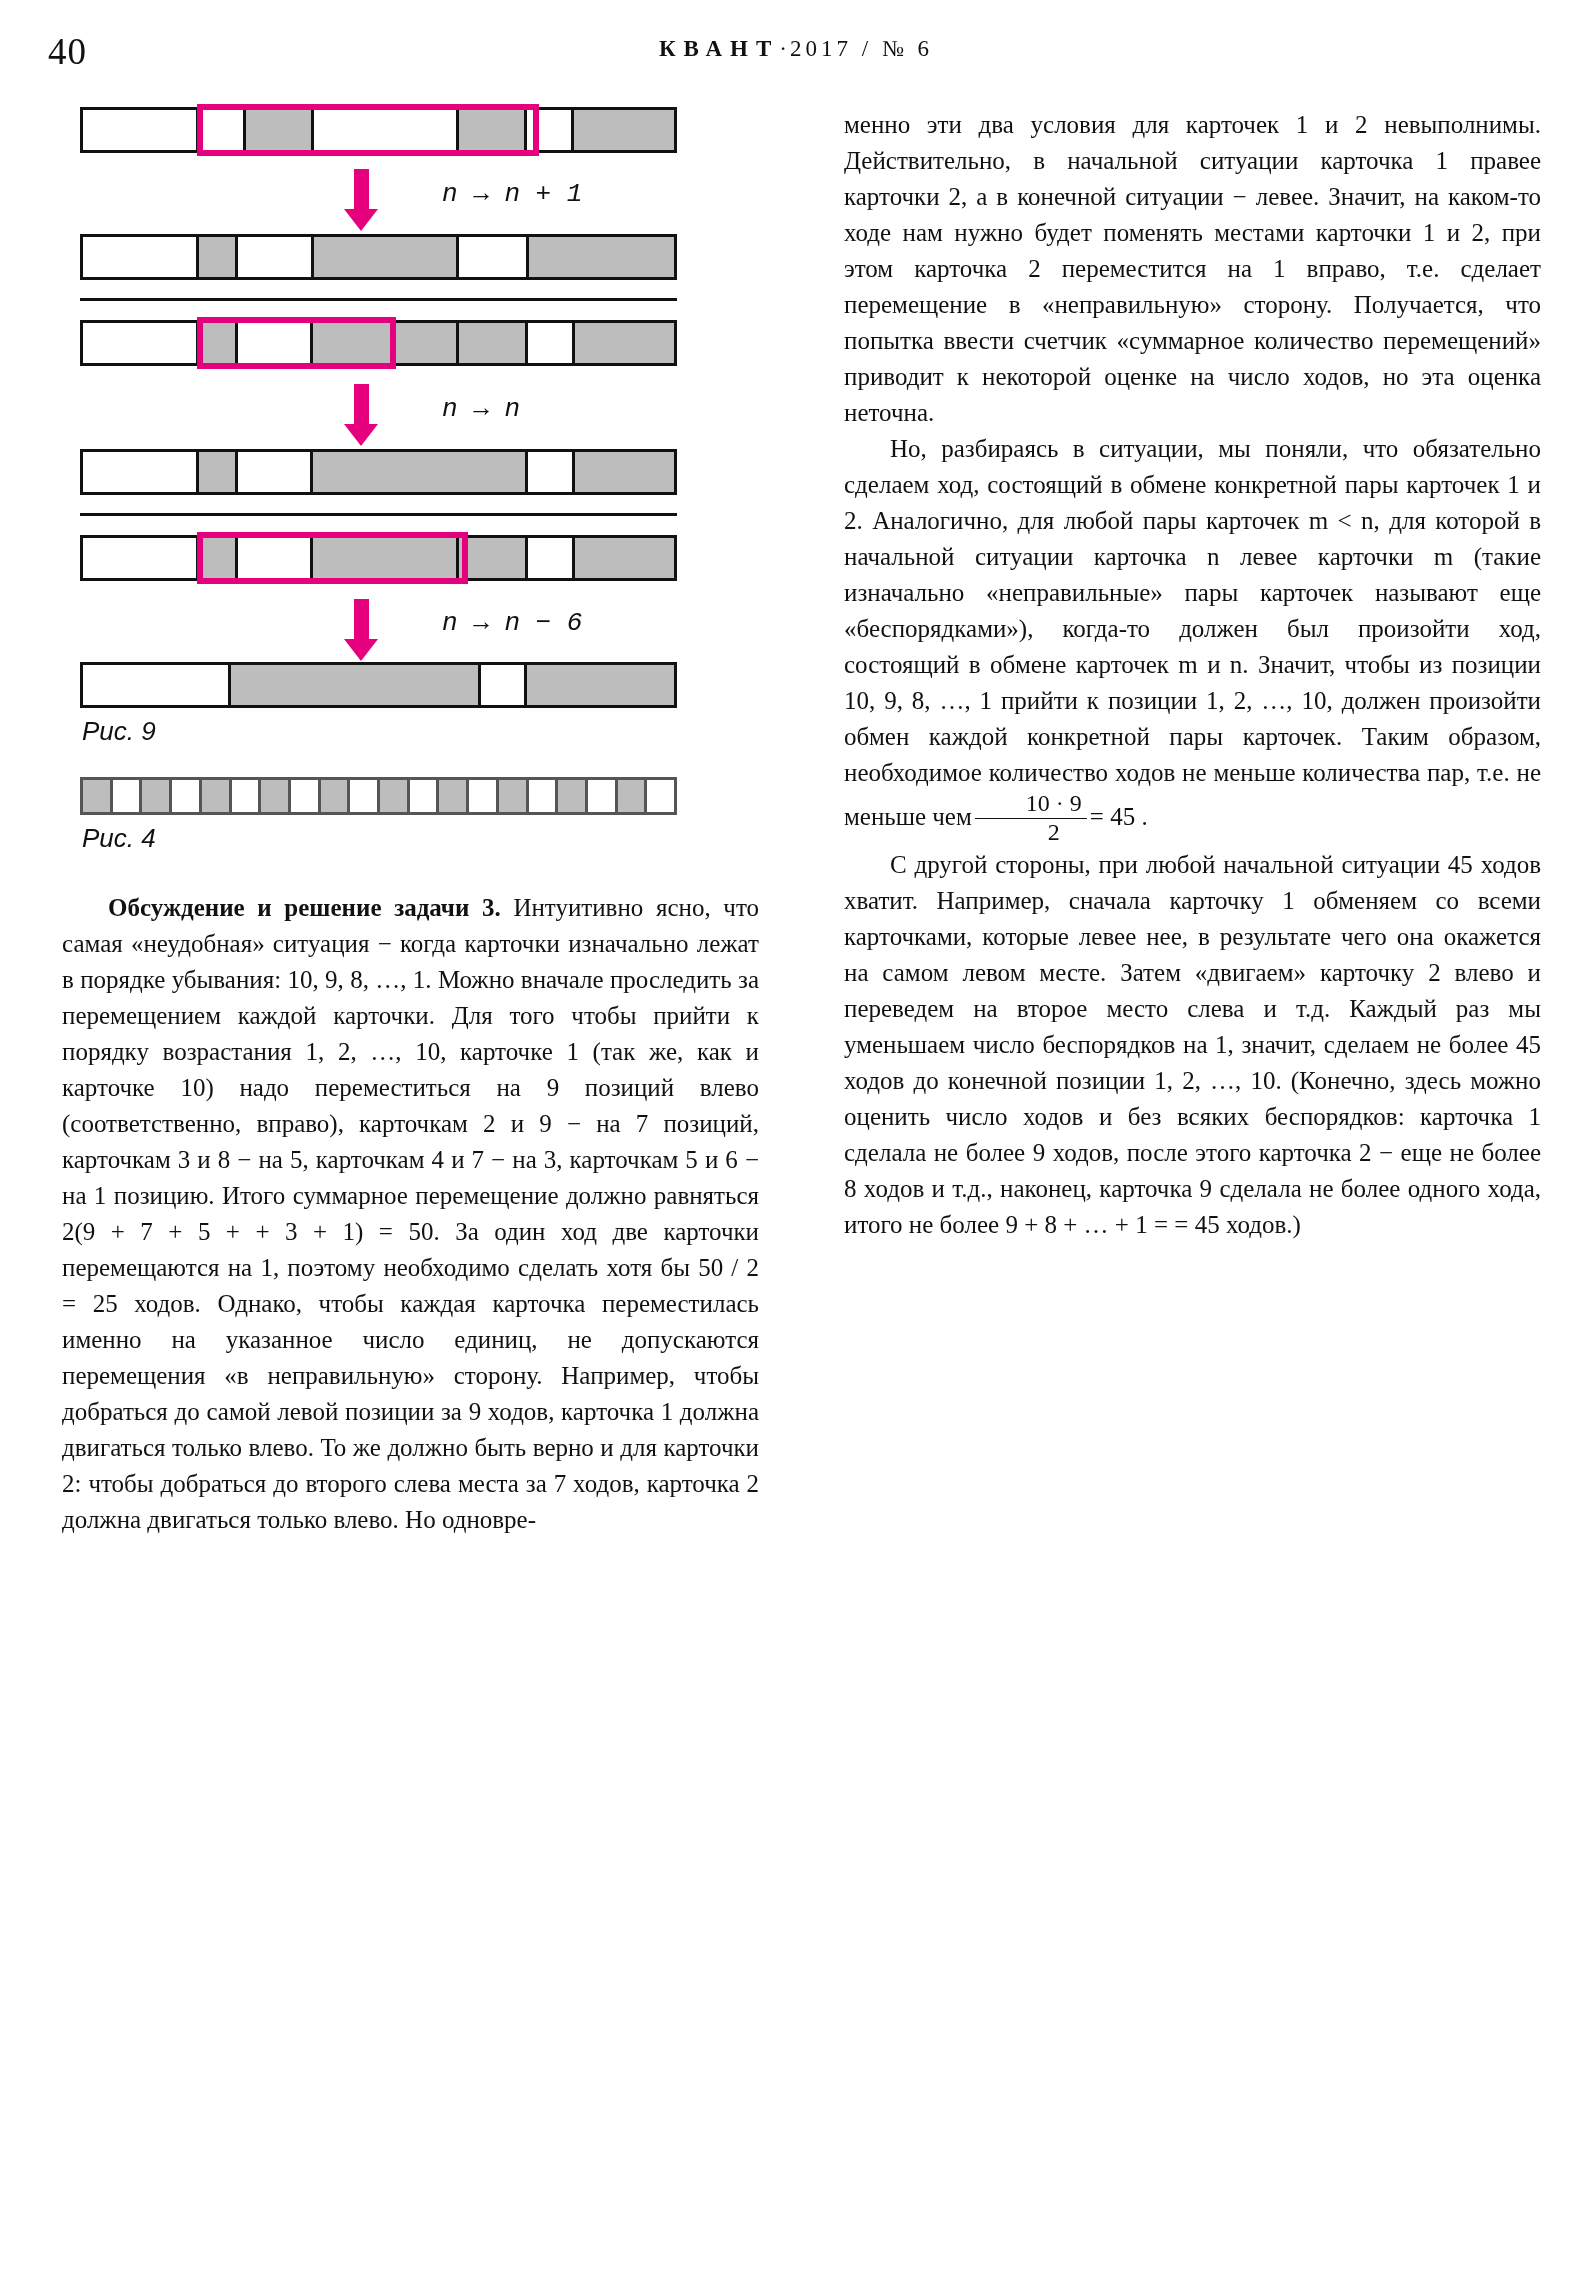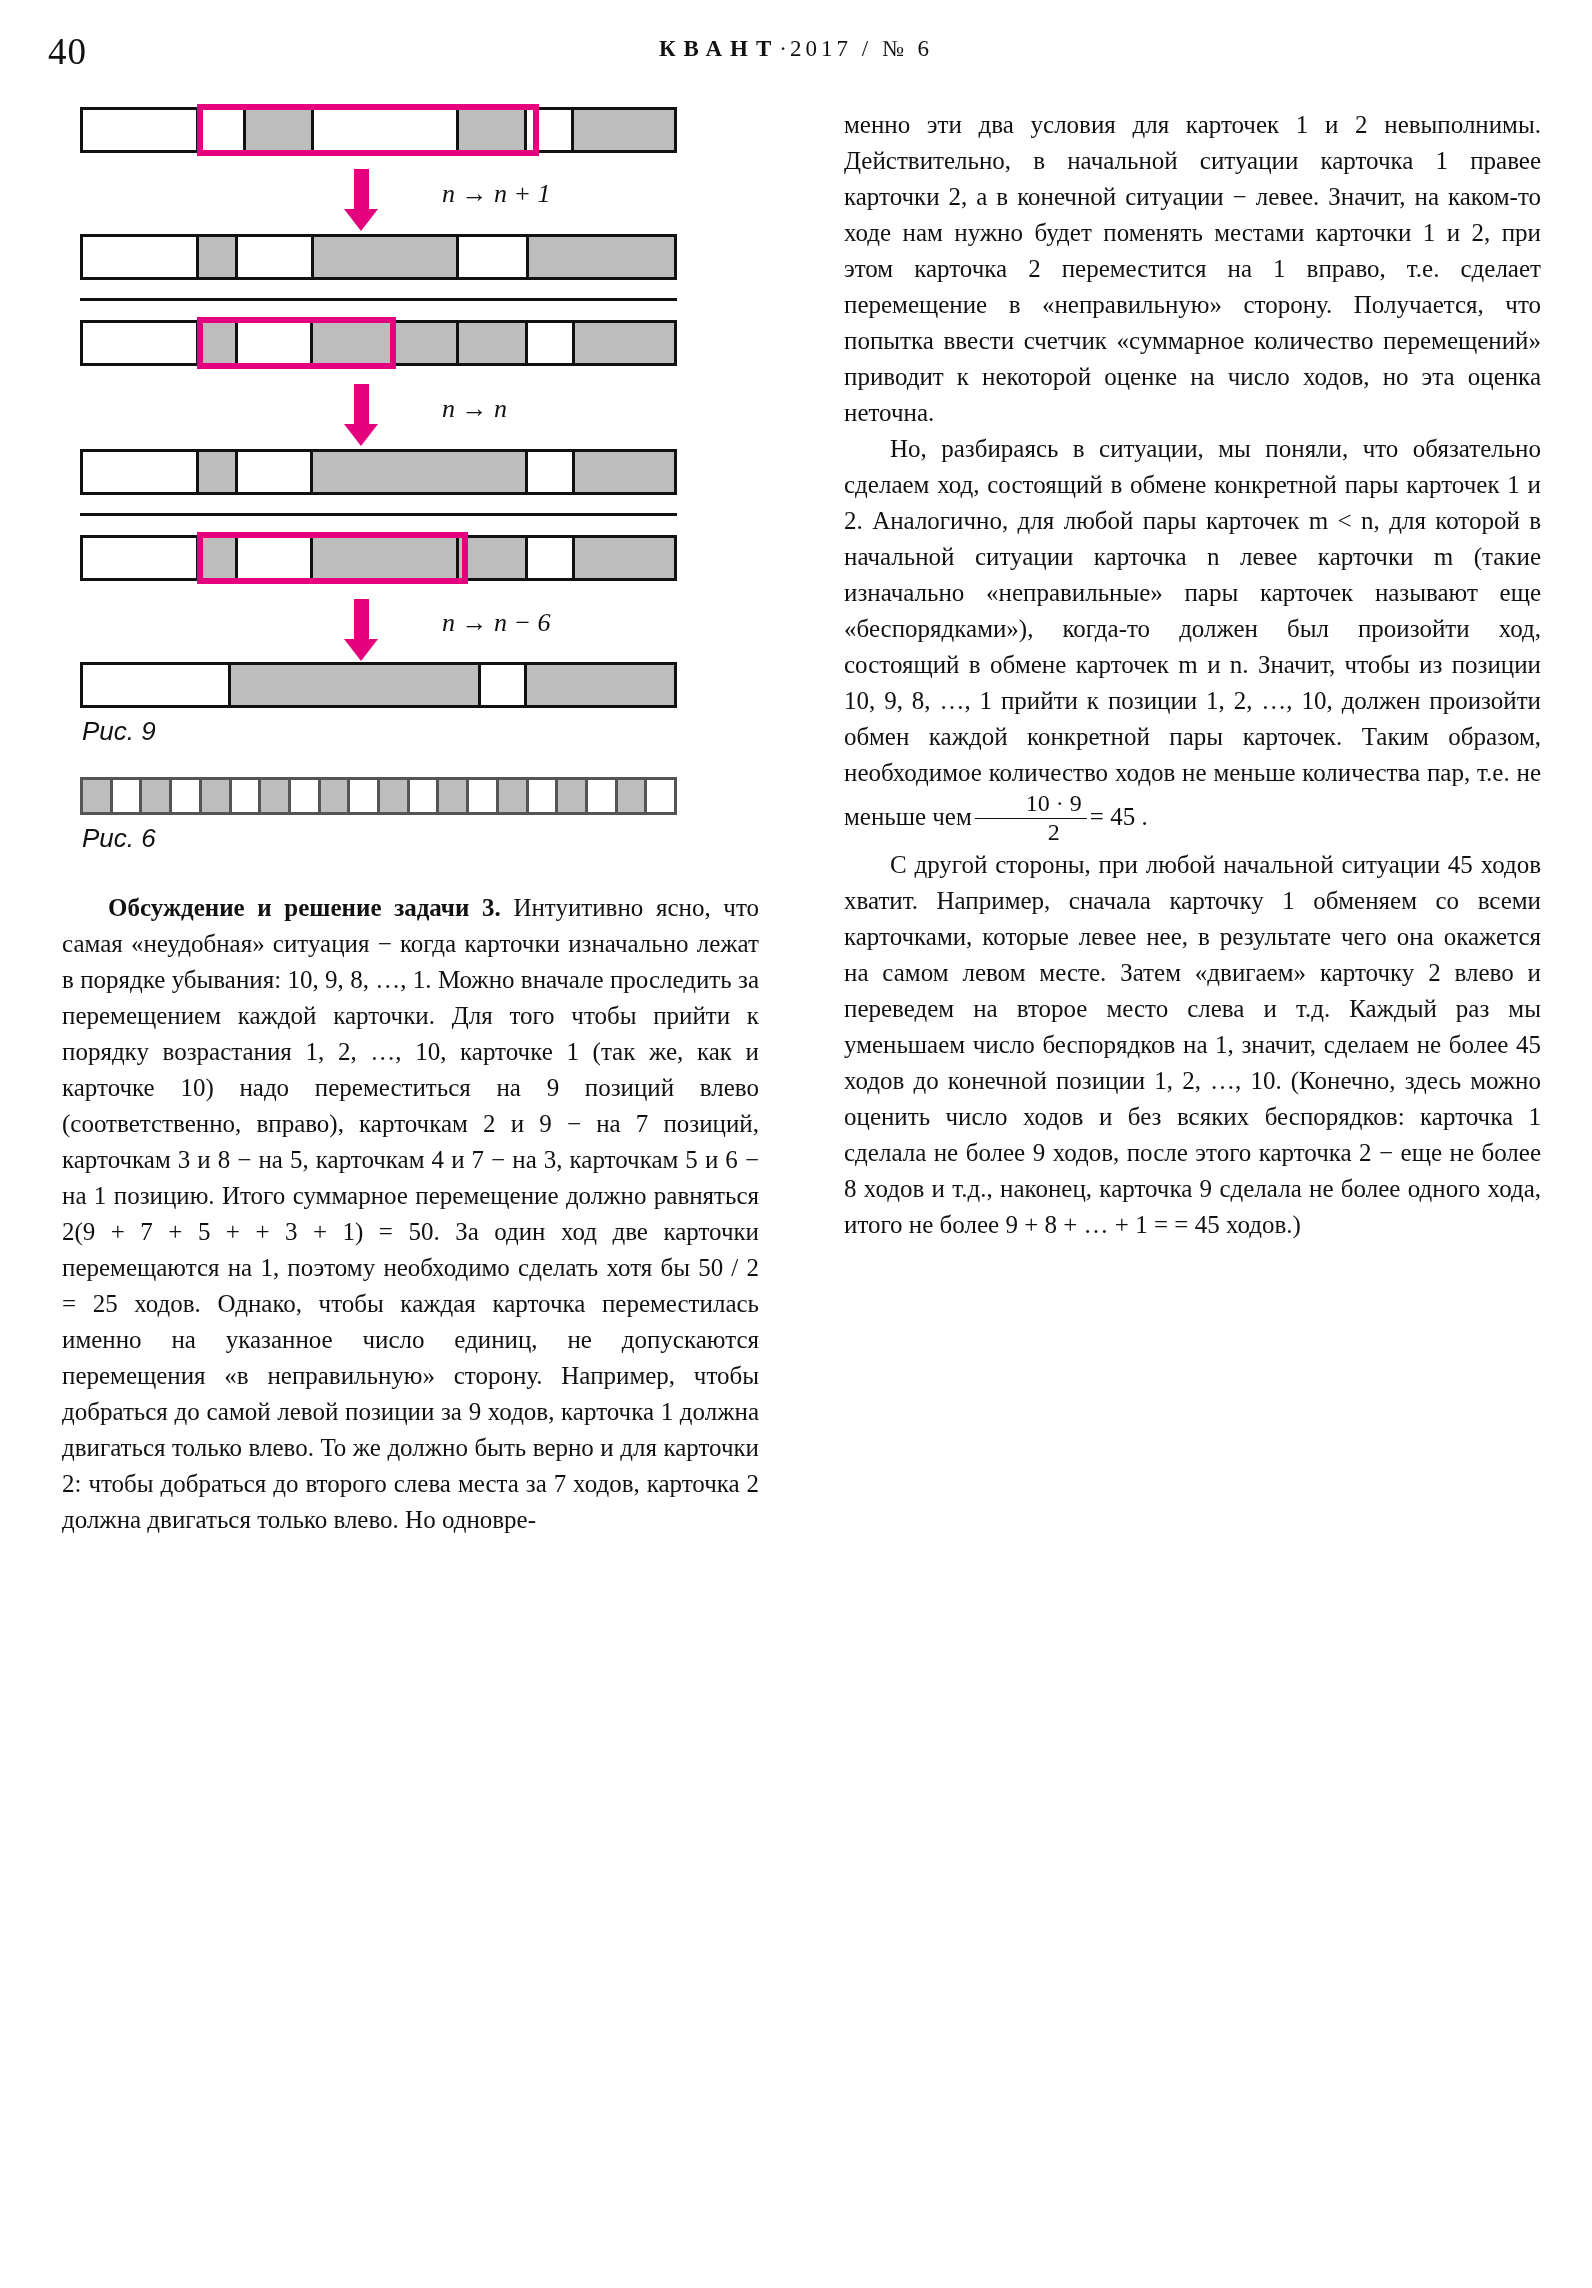--- a/index.html
+++ b/index.html
@@ -81,21 +81,21 @@
   .arrow:after {
     content: "";
     position: absolute; left: -10px; top: 40px;
     width: 0; height: 0;
     border-left: 17.4px solid transparent;
     border-right: 17.4px solid transparent;
     border-top: 22px solid #e5007d;
   }
   .maplbl {
     position: absolute;
-    font-family: Liberation Serif, serif;
+    font-family: Liberation Mono, monospace;
     font-style: italic;
     font-size: 26px;
   }
   .rule {
     position: absolute; left: 18px; width: 597px; height: 0;
     border-top: 3px solid #111;
   }
   .figcap {
     position: absolute; left: 20px;
     font-family: "Liberation Sans", sans-serif;
@@ -246,21 +246,21 @@
           <div class="c7"></div>
           <div class="c7 g"></div>
           <div class="c7"></div>
           <div class="c7 g"></div>
           <div class="c7"></div>
           <div class="c7 g"></div>
           <div class="c7"></div>
           <div class="c7 g"></div>
           <div class="c7"></div>
         </div>
-      <div class="figcap" style="top:56px">Рис. 6</div>
+      <div class="figcap" style="top:56px">Рис. 4</div>
     </div>
 
 
 
     <p class="body gap"><span class="runin">Обсуждение и решение задачи 3.</span><span> Интуитивно ясно, что самая «неудобная» ситуация − когда карточки изначально лежат в порядке убывания: 10, 9, 8, …, 1. Можно вначале проследить за перемещением каждой карточки. Для того чтобы прийти к порядку возрастания 1, 2, …, 10, карточке 1 (так же, как и карточке 10) надо переместиться на 9 позиций влево (соответственно, вправо), карточкам 2 и 9 − на 7 позиций, карточкам 3 и 8 − на 5, карточкам 4 и 7 − на 3, карточкам 5 и 6 − на 1 позицию. Итого суммарное перемещение должно равняться 2(9 + 7 + 5 + + 3 + 1) = 50. За один ход две карточки перемещаются на 1, поэтому необходимо сделать хотя бы 50 / 2 = 25 ходов. Однако, чтобы каждая карточка переместилась именно на указанное число единиц, не допускаются перемещения «в неправильную» сторону. Например, чтобы добраться до самой левой позиции за 9 ходов, карточка 1 должна двигаться только влево. То же должно быть верно и для карточки 2: чтобы добраться до второго слева места за 7 ходов, карточка 2 должна двигаться только влево. Но одновре-</span></p>
   </div>
 
   <div class="col col-right">
 
     <p class="body noind">менно эти два условия для карточек 1 и 2 невыполнимы. Действительно, в начальной ситуации карточка 1 правее карточки 2, а в конечной ситуации − левее. Значит, на каком-то ходе нам нужно будет поменять местами карточки 1 и 2, при этом карточка 2 переместится на 1 вправо, т.е. сделает перемещение в «неправильную» сторону. Получается, что попытка ввести счетчик «суммарное количество перемещений» приводит к некоторой оценке на число ходов, но эта оценка неточна.</p>

